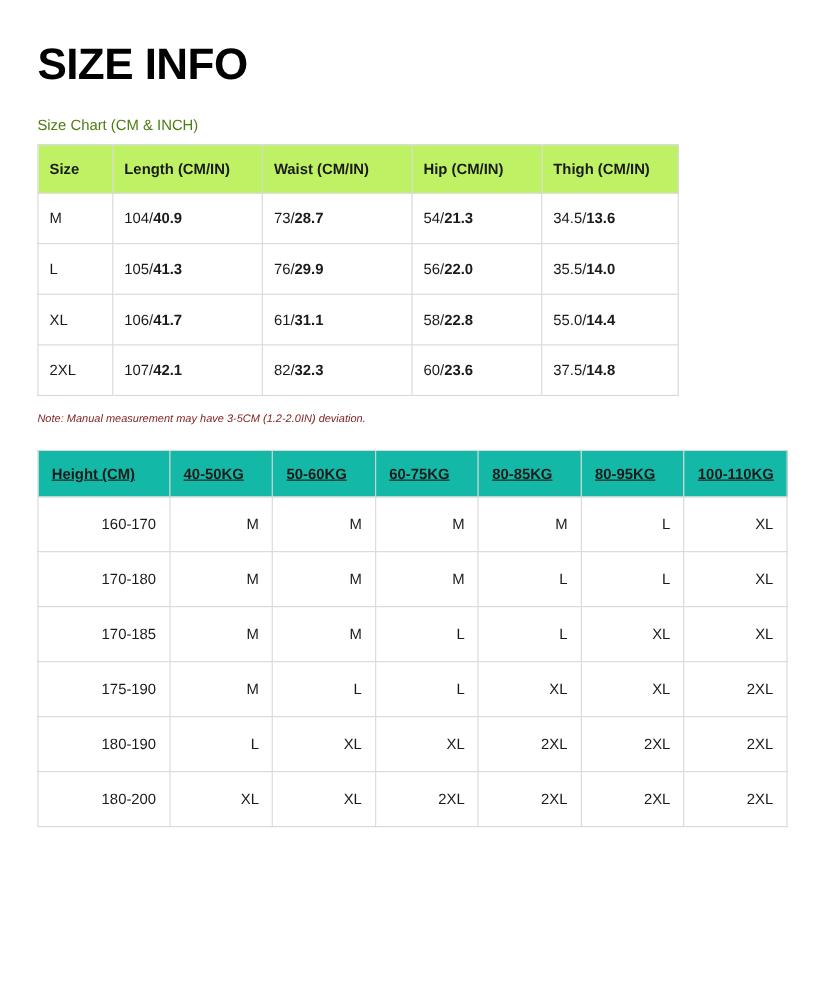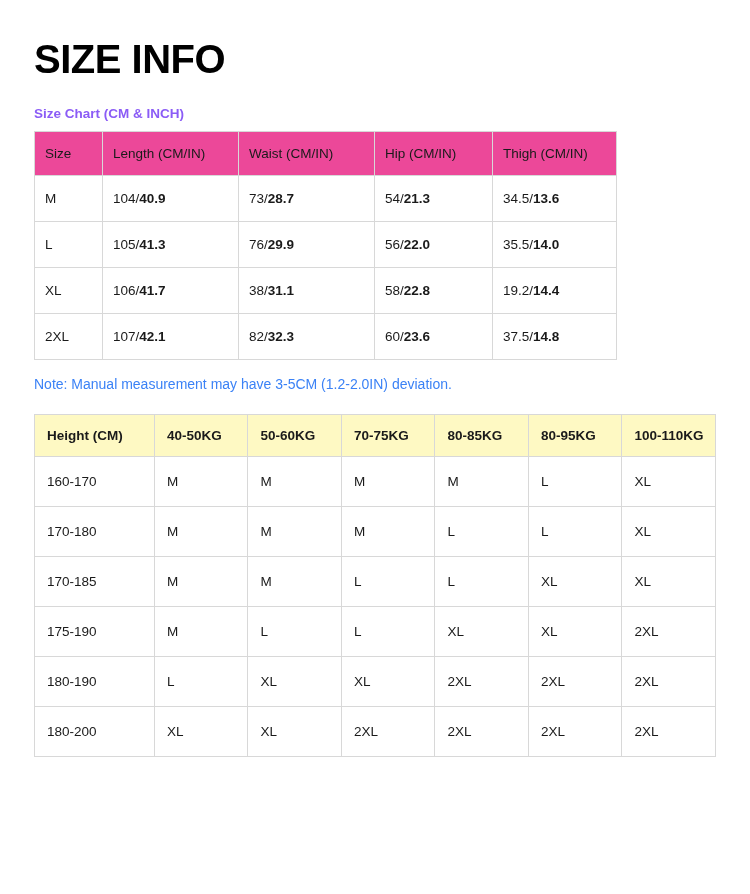--- a/index.html
+++ b/index.html
@@ -22,83 +22,86 @@
   .main-title {
     font-size: 40px;
     font-weight: bold;
     letter-spacing: -0.5px;
     margin: 8px 0 26px 0;
     line-height: 1.05;
     color: #000000;
   }
   .section-label {
     font-size: 13.5px;
-    font-weight: bold;
+    font-weight: normal;
     margin: 0 0 10px 0;
-    color: #8b5cf6;
+    color: #4d7c0f;
   }
   table {
     border-collapse: collapse;
     table-layout: fixed;
   }
   .chart-table {
     width: 582px;
     border: 1px solid #d8d8d8;
   }
   .chart-table th, .chart-table td {
     border: 1px solid #d8d8d8;
     text-align: left;
     font-size: 13.5px;
     color: #1a1a1a;
   }
   .chart-table th {
-    background: #ec4899;
-    font-weight: normal;
+    background: #bef264;
+    font-weight: bold;
     padding: 14px 10px;
     white-space: nowrap;
   }
   .chart-table td {
     padding: 15px 10px;
     font-weight: normal;
   }
   .chart-table td b {
     font-weight: bold;
   }
   .col-size { width: 68px; }
   .col-len  { width: 136px; }
   .col-waist{ width: 136px; }
   .col-hip  { width: 118px; }
   .col-thigh{ width: 124px; }
 
   .note {
-    font-size: 14px;
+    font-size: 10px;
+    font-style: italic;
     margin: 16px 0 22px 0;
-    color: #3b82f6;
+    color: #7f1d1d;
   }
   .note-last {
     margin: 18px 0 0 0;
   }
   .rec-table {
     width: 682px;
     border: 1px solid #d8d8d8;
   }
   .rec-table th, .rec-table td {
     border: 1px solid #d8d8d8;
     text-align: left;
     font-size: 13.5px;
     color: #1a1a1a;
   }
   .rec-table th {
-    background: #fef9c3;
+    background: #14b8a6;
     font-weight: bold;
     padding: 13px 12px;
     white-space: nowrap;
+    text-decoration: underline;
   }
   .rec-table td {
     padding: 17px 12px;
+    text-align: right;
   }
   .rec-col-h { width: 118px; }
   .rec-col   { width: 92px; }
 </style>
 </head>
 <body>
 
 <div class="page">
 
   <h1 class="main-title">SIZE INFO</h1>
@@ -133,23 +136,23 @@
       <tr>
         <td>L</td>
         <td><span>105/</span><b>41.3</b></td>
         <td><span>76/</span><b>29.9</b></td>
         <td><span>56/</span><b>22.0</b></td>
         <td><span>35.5/</span><b>14.0</b></td>
       </tr>
       <tr>
         <td>XL</td>
         <td><span>106/</span><b>41.7</b></td>
-        <td><span>38/</span><b>31.1</b></td>
+        <td><span>61/</span><b>31.1</b></td>
         <td><span>58/</span><b>22.8</b></td>
-        <td><span>19.2/</span><b>14.4</b></td>
+        <td><span>55.0/</span><b>14.4</b></td>
       </tr>
       <tr>
         <td>2XL</td>
         <td><span>107/</span><b>42.1</b></td>
         <td><span>82/</span><b>32.3</b></td>
         <td><span>60/</span><b>23.6</b></td>
         <td><span>37.5/</span><b>14.8</b></td>
       </tr>
     </tbody>
   </table>
@@ -165,21 +168,21 @@
         <col class="rec-col">
         <col class="rec-col">
         <col class="rec-col">
         <col class="rec-col">
     </colgroup>
     <thead>
       <tr>
         <th>Height (CM)</th>
         <th>40-50KG</th>
         <th>50-60KG</th>
-        <th>70-75KG</th>
+        <th>60-75KG</th>
         <th>80-85KG</th>
         <th>80-95KG</th>
         <th>100-110KG</th>
       </tr>
     </thead>
     <tbody>
       <tr>
         <td>160-170</td>
         <td>M</td>
         <td>M</td>

